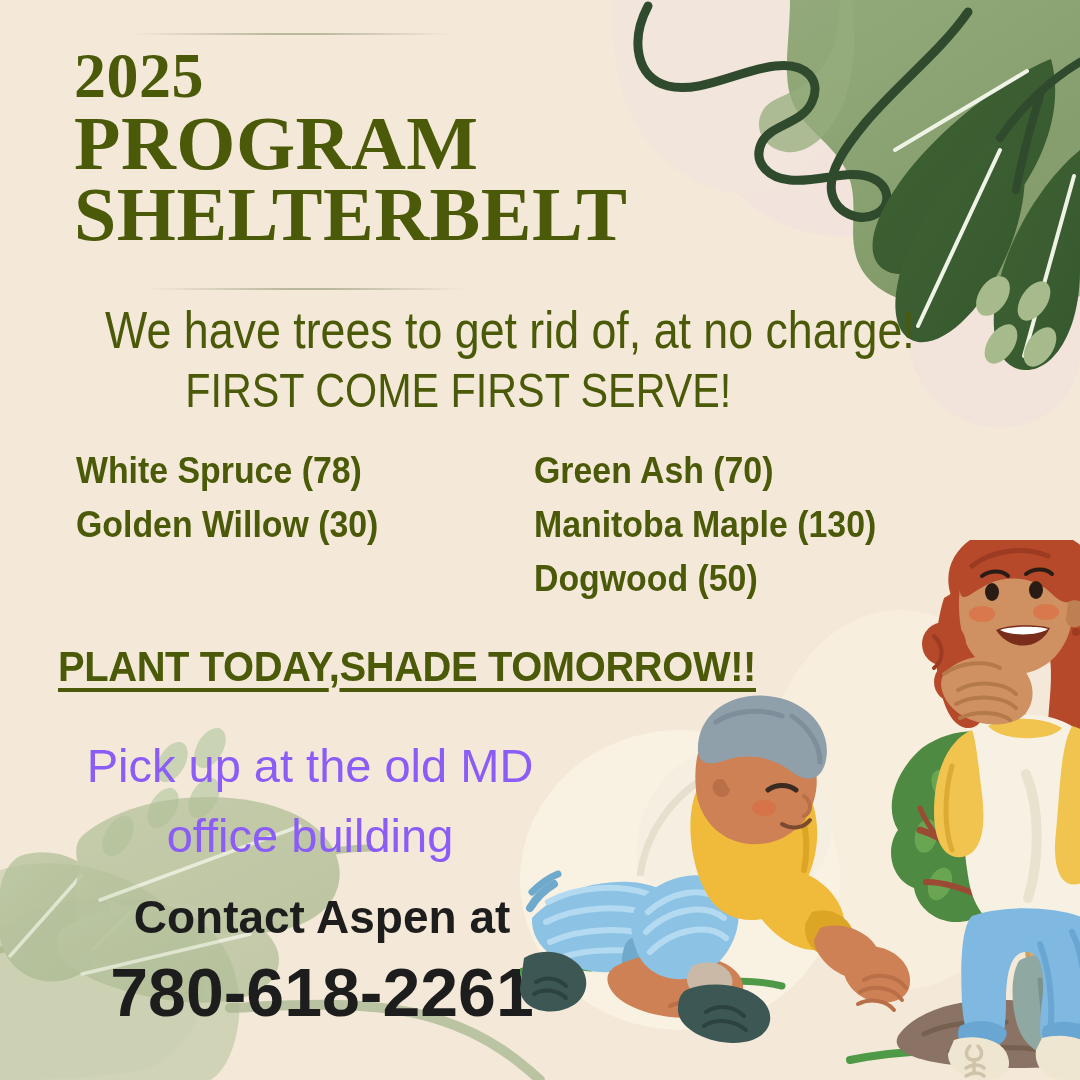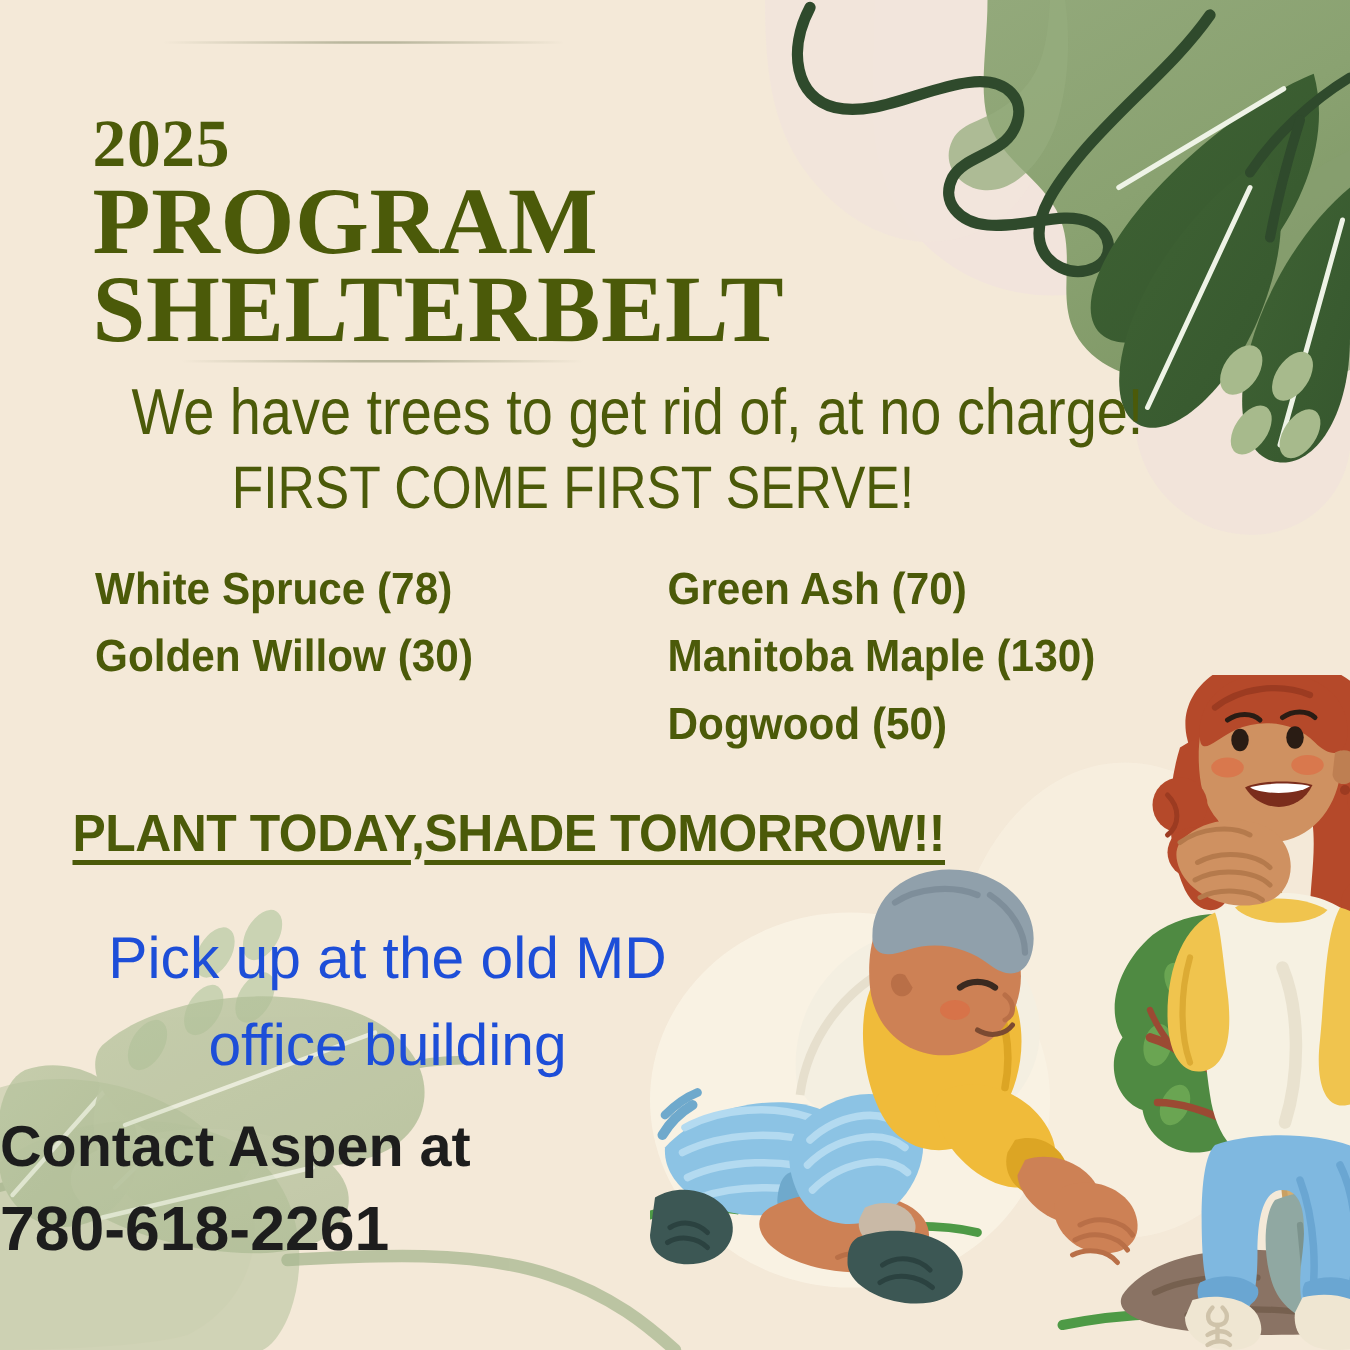--- a/index.html
+++ b/index.html
@@ -46,21 +46,21 @@
   }
   .title-line {
     font-family: "Liberation Serif", serif;
     font-weight: 700;
     font-size: 76px;
     line-height: 0.93;
     color: #4b5a09;
     letter-spacing: 0.5px;
     white-space: nowrap;
   }
-  #title-year { font-size: 54px; line-height: 1.0; margin-top: 44px; }
+  #title-year { font-size: 64px; line-height: 1.0; }
 
   .subtitle {
     position: absolute;
     color: #4b5a09;
     font-family: "Liberation Sans", sans-serif;
     font-weight: 400;
     transform: scaleX(0.86);
     transform-origin: center;
     white-space: nowrap;
     text-align: center;
@@ -107,42 +107,43 @@
   }
   #slogan .u { text-decoration: underline; text-decoration-thickness: 4px; text-underline-offset: 7px; }
   #slogan .nou { text-decoration: none; }
 
   
   .pickup-line {
     position: absolute;
     left: 0;
     width: 620px;
     text-align: center;
-    color: #1d4ed8;
+    color: #8b5cf6;
     font-weight: 400;
     font-size: 47px;
     line-height: 1.0;
     white-space: nowrap;
   }
   #pickup-1 { top: 742px; }
   #pickup-2 { top: 812px; text-align: center; }
 
   .contact-line {
     position: absolute;
     left: 0;
     width: 620px;
-    text-align: left;
+    text-align: center;
     color: #1d1d1d;
     font-weight: 700;
     font-size: 46px;
     line-height: 1.0;
     white-space: nowrap;
+    padding-left: 12px;
   }
   #contact-1 { top: 894px; }
-  #contact-2 { top: 958px; font-size: 50px; }
+  #contact-2 { top: 958px; font-size: 68px; }
 
   
   #illustration {
     position: absolute;
     left: 520px;
     top: 540px;
     width: 560px;
     height: 540px;
   }
 </style>

